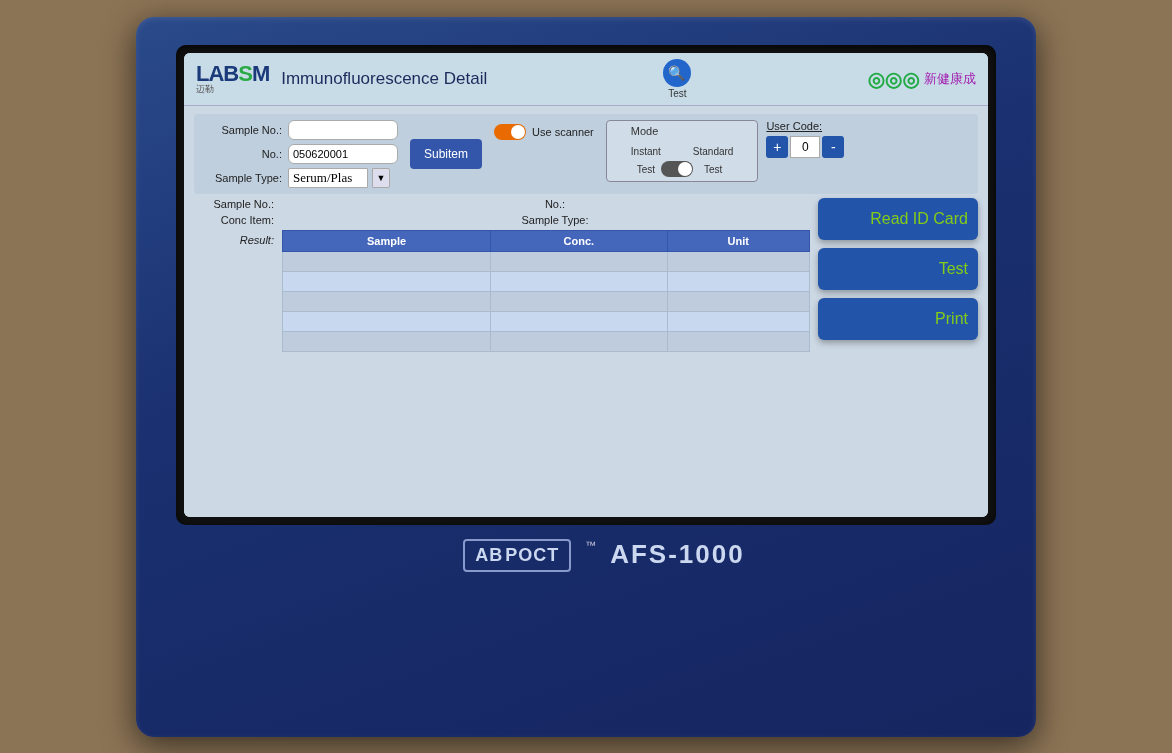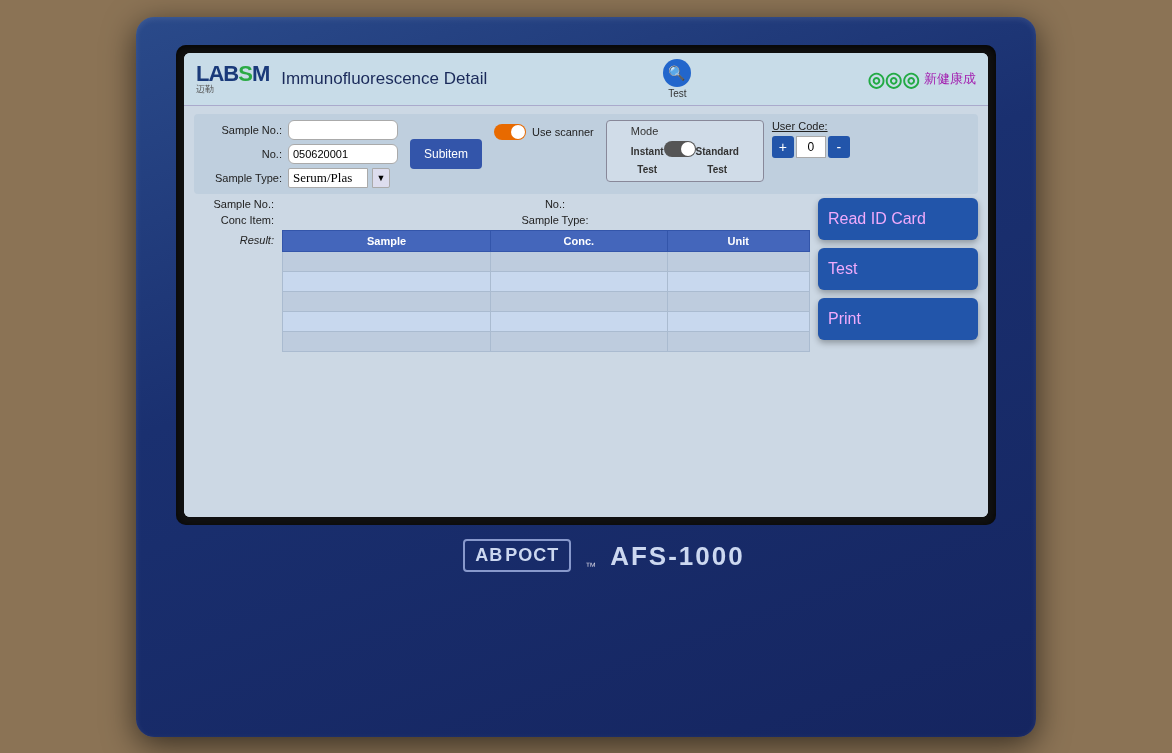--- a/index.html
+++ b/index.html
@@ -360,27 +360,27 @@
     .right-buttons {
       display: flex;
       flex-direction: column;
       gap: 8px;
       width: 160px;
       flex-shrink: 0;
     }
 
     .action-btn {
       background: #2255aa;
-      color: #f0abfc;
+      color: #84cc16;
       border: none;
       border-radius: 6px;
       padding: 12px 10px;
       font-size: 16px;
       cursor: pointer;
-      text-align: left;
+      text-align: right;
       box-shadow: 0 3px 6px rgba(0,0,0,0.3);
     }
 
     
     .results-section {
       display: flex;
       gap: 8px;
       flex: 1;
     }
 
@@ -443,21 +443,21 @@
     .device-bottom {
       margin-top: 14px;
       display: flex;
       flex-direction: column;
       align-items: center;
       gap: 4px;
     }
 
     .bottom-brand {
       display: flex;
-      align-items: flex-end;
+      align-items: flex-start;
       gap: 14px;
       padding-left: 36px;
     }
 
     .bottom-logo-box {
       border: 2px solid #8899cc;
       border-radius: 4px;
       padding: 4px 10px;
       display: flex;
       align-items: center;
@@ -475,22 +475,21 @@
 
     .model-text {
       font-size: 26px;
       font-weight: bold;
       color: #ccd8f0;
       letter-spacing: 2px;
     }
 
     .mode-row-inline {
       display: flex;
-      align-items: flex-start;
-      font-weight: bold;
+      align-items: flex-end;
     }
   </style>
 </head>
 <body>
 
 <div class="device-outer">
   <div class="screen-bezel">
     <div class="screen">
 
       <div class="screen-header">

